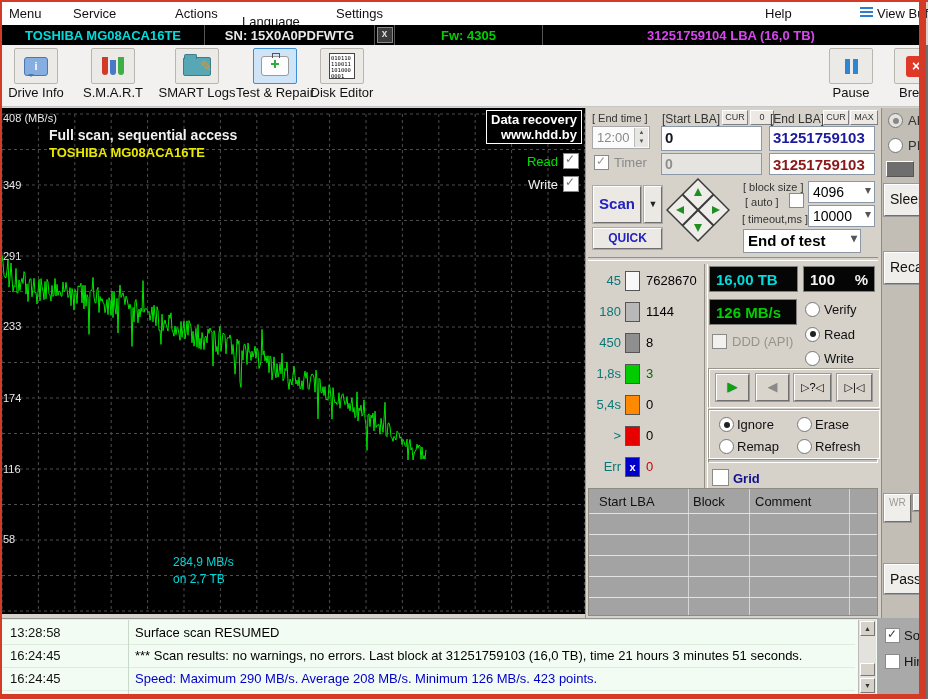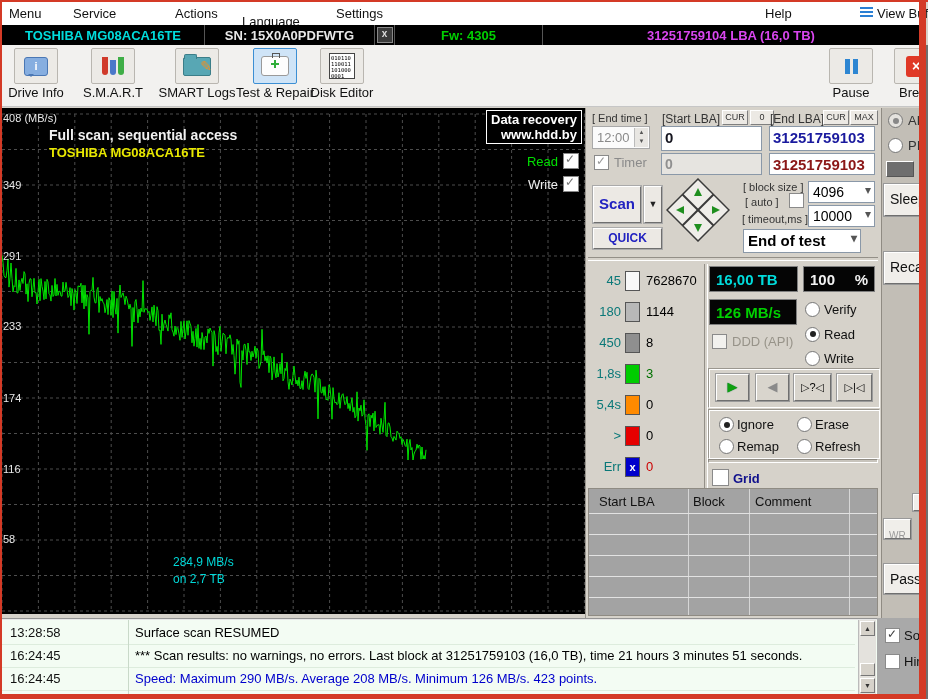--- a/index.html
+++ b/index.html
@@ -411,21 +411,21 @@
     </div>
 
   <div id="strip">
     <span class="rb graysel sel" style="left:6px;top:5px;background:#e4e2de;"></span>
     <span class="rlab" style="left:26px;top:5px;">API</span>
     <span class="rb" style="left:6px;top:30px;"></span>
     <span class="rlab" style="left:26px;top:30px;">PIO</span>
     <div id="darkbox"></div>
     <div class="sbtn" style="top:76px;height:32px;">Sleep</div>
     <div class="sbtn" style="top:144px;height:32px;">Recal</div>
-    <div class="sbtn" style="top:386px;width:27px;height:20px;font-size:10px;color:#9a9a9a;padding:10px 0 0 4px;margin-top:25px;">WR</div>
+    <div class="sbtn" style="top:386px;width:27px;height:28px;font-size:10px;color:#9a9a9a;padding:2px 0 0 4px;">WR</div>
     <div class="sbtn" style="top:386px;left:31px;width:10px;height:17px;"></div>
     <div class="sbtn" style="top:456px;height:30px;">Pass</div>
   </div>
 
   <div id="log">
     <div id="log-rows">
         <div class="log-row" style="top: 1px;">
           <span class="log-time">13:28:58</span>
           <span class="log-msg" style="color: rgb(0, 0, 0);">Surface scan RESUMED</span>
         </div>

